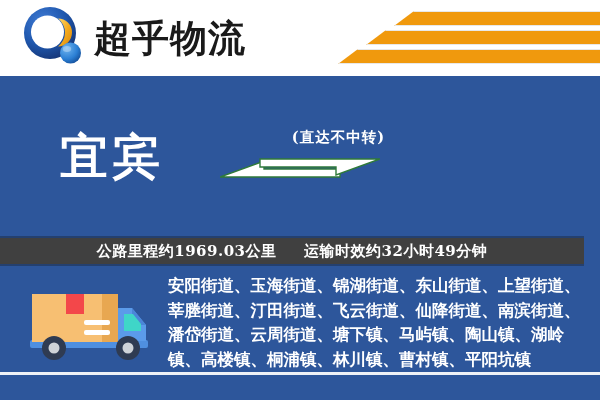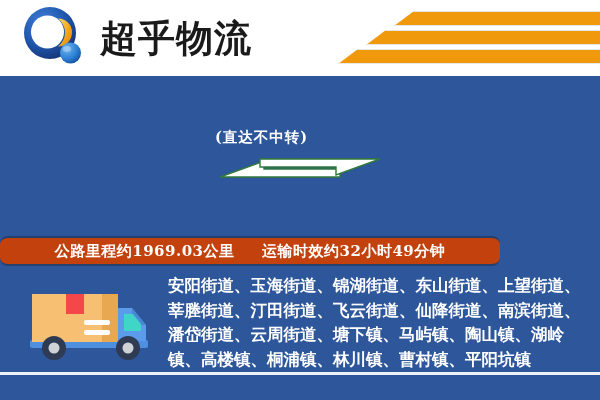--- a/index.html
+++ b/index.html
@@ -38,21 +38,21 @@
     display: flex;
     align-items: center;
   }
   .logo-mark {
     position: relative;
     width: 66px;
     height: 64px;
     flex: 0 0 auto;
   }
   .logo-text-block {
-    margin-left: 12px;
+    margin-left: 6px;
     display: flex;
     justify-content: center;
   }
   .logo-cn {
     font-family: "DejaVu Serif", "Liberation Serif", serif;
     font-size: 37px;
     font-weight: bold;
     color: #1a1a1a;
     letter-spacing: 1px;
     line-height: 42px;
@@ -112,21 +112,21 @@
   }
   .city-origin { left: 60px; }
   .city-dest   { right: 60px; }
 
   .arrow-area {
     position: absolute;
     left: 215px;
     top: 50%;
     transform: translateY(-50%);
     width: 170px;
-    text-align: left;
+    text-align: right;
   }
   .arrow-label {
     font-family: "DejaVu Serif", "Liberation Serif", serif;
     font-size: 14.5px;
     font-weight: bold;
     color: #ffffff;
     letter-spacing: 1px;
     line-height: 20px;
     white-space: nowrap;
   }
@@ -136,30 +136,29 @@
   .arrow-svg {
     display: block;
     margin: 0 auto;
   }
 
   
   .infobar {
     position: absolute;
     left: 0;
     top: 236px;
-    width: 500px;
+    width: 584px;
     height: 30px;
-    background: #c2410c;
+    background: #404040;
     border-top: 2px solid #24406f;
     border-bottom: 2px solid #24406f;
     box-sizing: border-box;
     display: flex;
     align-items: center;
     justify-content: center;
-    border-radius: 8px;
   }
   .infobar-text {
     font-family: "DejaVu Serif", "Liberation Serif", serif;
     font-size: 15px;
     font-weight: bold;
     color: #ffffff;
     letter-spacing: 0.5px;
     white-space: nowrap;
   }
   .infobar-gap { display: inline-block; width: 16px; }
@@ -245,20 +244,21 @@
     <div class="stripes">
       <div class="stripe s1"></div>
       <div class="stripe s2"></div>
       <div class="stripe s3"></div>
     </div>
 
   </div>
 
   <div class="route">
 
+    <div class="city city-origin">宜宾</div>
 
     <div class="arrow-area">
       <div class="arrow-label top">(直达不中转)</div>
       <div>
         <svg class="arrow-svg" width="160" height="34" viewBox="0 0 160 34" xmlns="http://www.w3.org/2000/svg">
           <g stroke="#2f7a3a" stroke-width="1.4" fill="#ffffff" stroke-linejoin="miter">
             <polygon points="0,26 44,10 44,18 120,18 120,26"></polygon>
             <polygon points="160,8 116,24 116,16 40,16 40,8"></polygon>
           </g>
         </svg>

